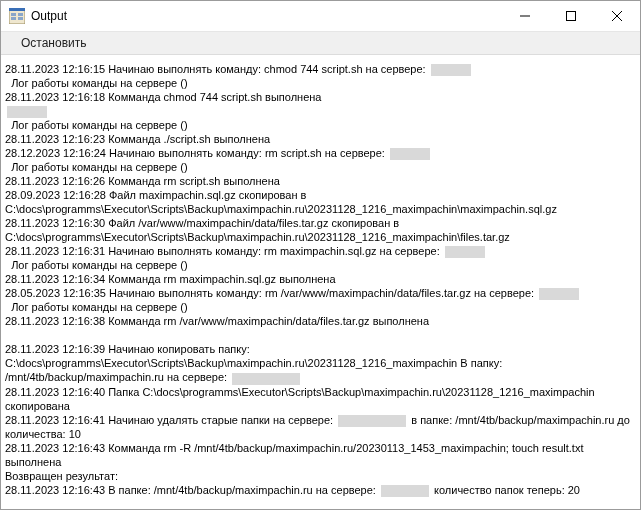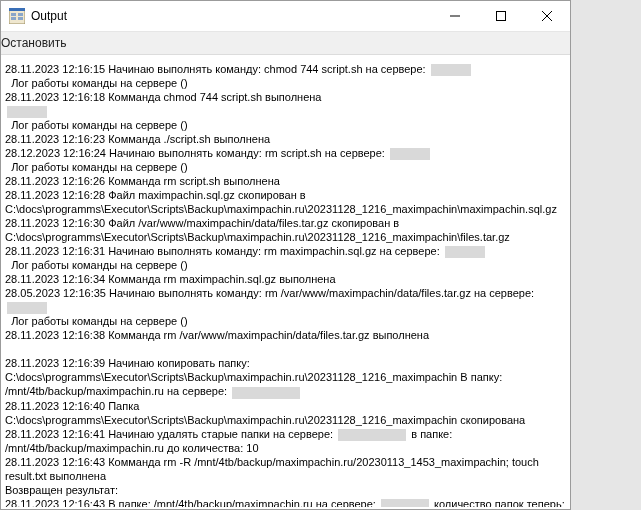--- a/index.html
+++ b/index.html
@@ -2,21 +2,21 @@
 <html><head>
 <meta charset="utf-8">
 <style>
   html, body {
     margin: 0;
     padding: 0;
     font-family: "Segoe UI", Tahoma, sans-serif;
     background: #e6e6e6;
   }
   .window {
-    width: 571px;
+    width: 641px;
     height: 510px;
     background: #ffffff;
     border: 1px solid #9b9b9b;
     box-sizing: border-box;
     display: flex;
     flex-direction: column;
     position: relative;
   }
   .titlebar {
     height: 30px;
@@ -56,21 +56,21 @@
     height: 22px;
     background: #f0f0f0;
     border-bottom: 1px solid #dcdcdc;
     display: flex;
     align-items: center;
     flex: 0 0 auto;
   }
   .menu-item {
     font-size: 12px;
     color: #222;
-    padding: 0 0;
+    padding: 0 20px;
     line-height: 22px;
   }
   .content {
     flex: 1 1 auto;
     overflow: hidden;
     padding: 7px 4px 2px 4px;
     position: relative;
   }
   .log-view {
     width: 100%;
@@ -148,21 +148,21 @@
     <div class="log-view" id="log-view">
         <div class="log-row"><span class="txt">28.11.2023 12:16:15 Начинаю выполнять команду: chmod 744 script.sh на сервере: </span><span class="redact r-small"></span></div>
         <div class="log-row"><span class="txt">  Лог работы команды на сервере ()</span></div>
         <div class="log-row"><span class="txt">28.11.2023 12:16:18 Комманда chmod 744 script.sh выполнена</span></div>
         <div class="log-row"><span class="redact r-small"></span></div>
         <div class="log-row"><span class="txt">  Лог работы команды на сервере ()</span></div>
         <div class="log-row"><span class="txt">28.11.2023 12:16:23 Комманда ./script.sh выполнена</span></div>
         <div class="log-row"><span class="txt">28.12.2023 12:16:24 Начинаю выполнять команду: rm script.sh на сервере: </span><span class="redact r-small"></span></div>
         <div class="log-row"><span class="txt">  Лог работы команды на сервере ()</span></div>
         <div class="log-row"><span class="txt">28.11.2023 12:16:26 Комманда rm script.sh выполнена</span></div>
-        <div class="log-row"><span class="txt">28.11.2023 12:16:28 Файл maximpachin.sql.gz скопирован в C:\docs\programms\Executor\Scripts\Backup\maximpachin.ru\20231128_1216_maximpachin\maximpachin.sql.gz</span></div>
+        <div class="log-row"><span class="txt">28.09.2023 12:16:28 Файл maximpachin.sql.gz скопирован в C:\docs\programms\Executor\Scripts\Backup\maximpachin.ru\20231128_1216_maximpachin\maximpachin.sql.gz</span></div>
         <div class="log-row"><span class="txt">28.11.2023 12:16:30 Файл /var/www/maximpachin/data/files.tar.gz скопирован в C:\docs\programms\Executor\Scripts\Backup\maximpachin.ru\20231128_1216_maximpachin\files.tar.gz</span></div>
         <div class="log-row"><span class="txt">28.11.2023 12:16:31 Начинаю выполнять команду: rm maximpachin.sql.gz на сервере: </span><span class="redact r-small"></span></div>
         <div class="log-row"><span class="txt">  Лог работы команды на сервере ()</span></div>
         <div class="log-row"><span class="txt">28.11.2023 12:16:34 Комманда rm maximpachin.sql.gz выполнена</span></div>
         <div class="log-row"><span class="txt">28.05.2023 12:16:35 Начинаю выполнять команду: rm /var/www/maximpachin/data/files.tar.gz на сервере: </span><span class="redact r-small"></span></div>
         <div class="log-row"><span class="txt">  Лог работы команды на сервере ()</span></div>
         <div class="log-row"><span class="txt">28.11.2023 12:16:38 Комманда rm /var/www/maximpachin/data/files.tar.gz выполнена</span></div>
         <div class="blank-row"></div>
         <div class="log-row"><span class="txt">28.11.2023 12:16:39 Начинаю копировать папку: C:\docs\programms\Executor\Scripts\Backup\maximpachin.ru\20231128_1216_maximpachin В папку: /mnt/4tb/backup/maximpachin.ru на сервере: </span><span class="redact r-mid"></span></div>
         <div class="log-row"><span class="txt">28.11.2023 12:16:40 Папка C:\docs\programms\Executor\Scripts\Backup\maximpachin.ru\20231128_1216_maximpachin скопирована</span></div>

